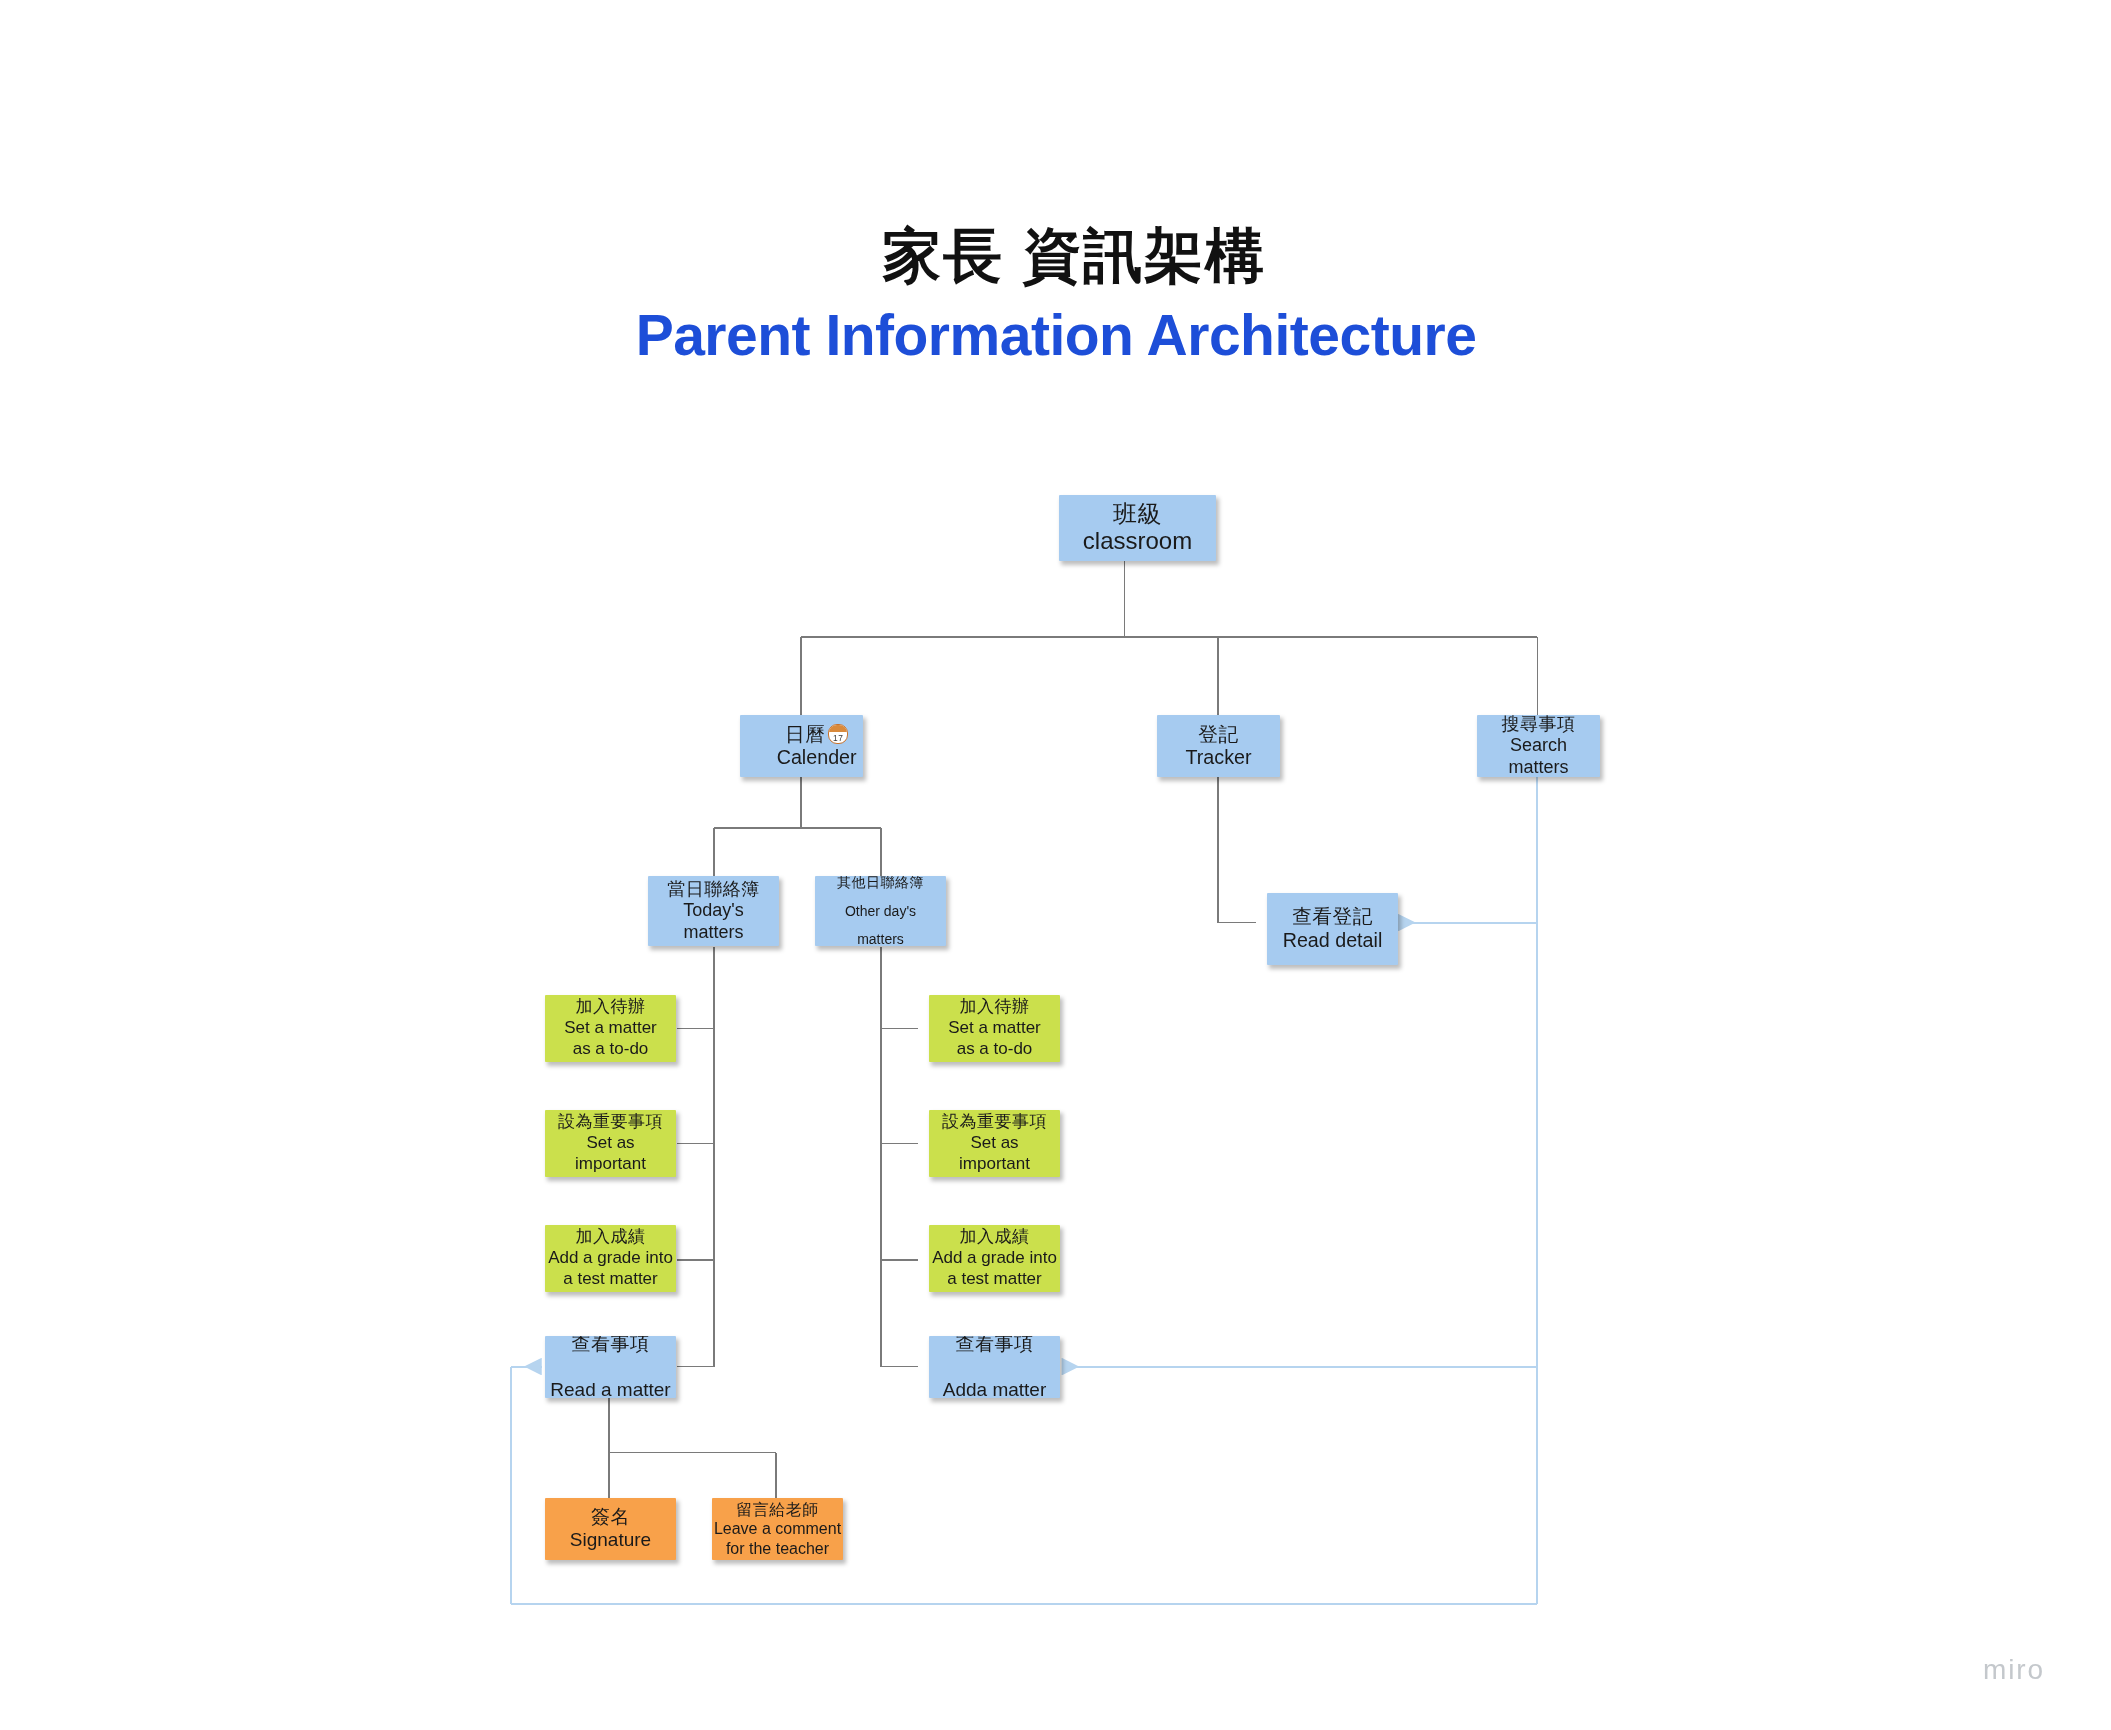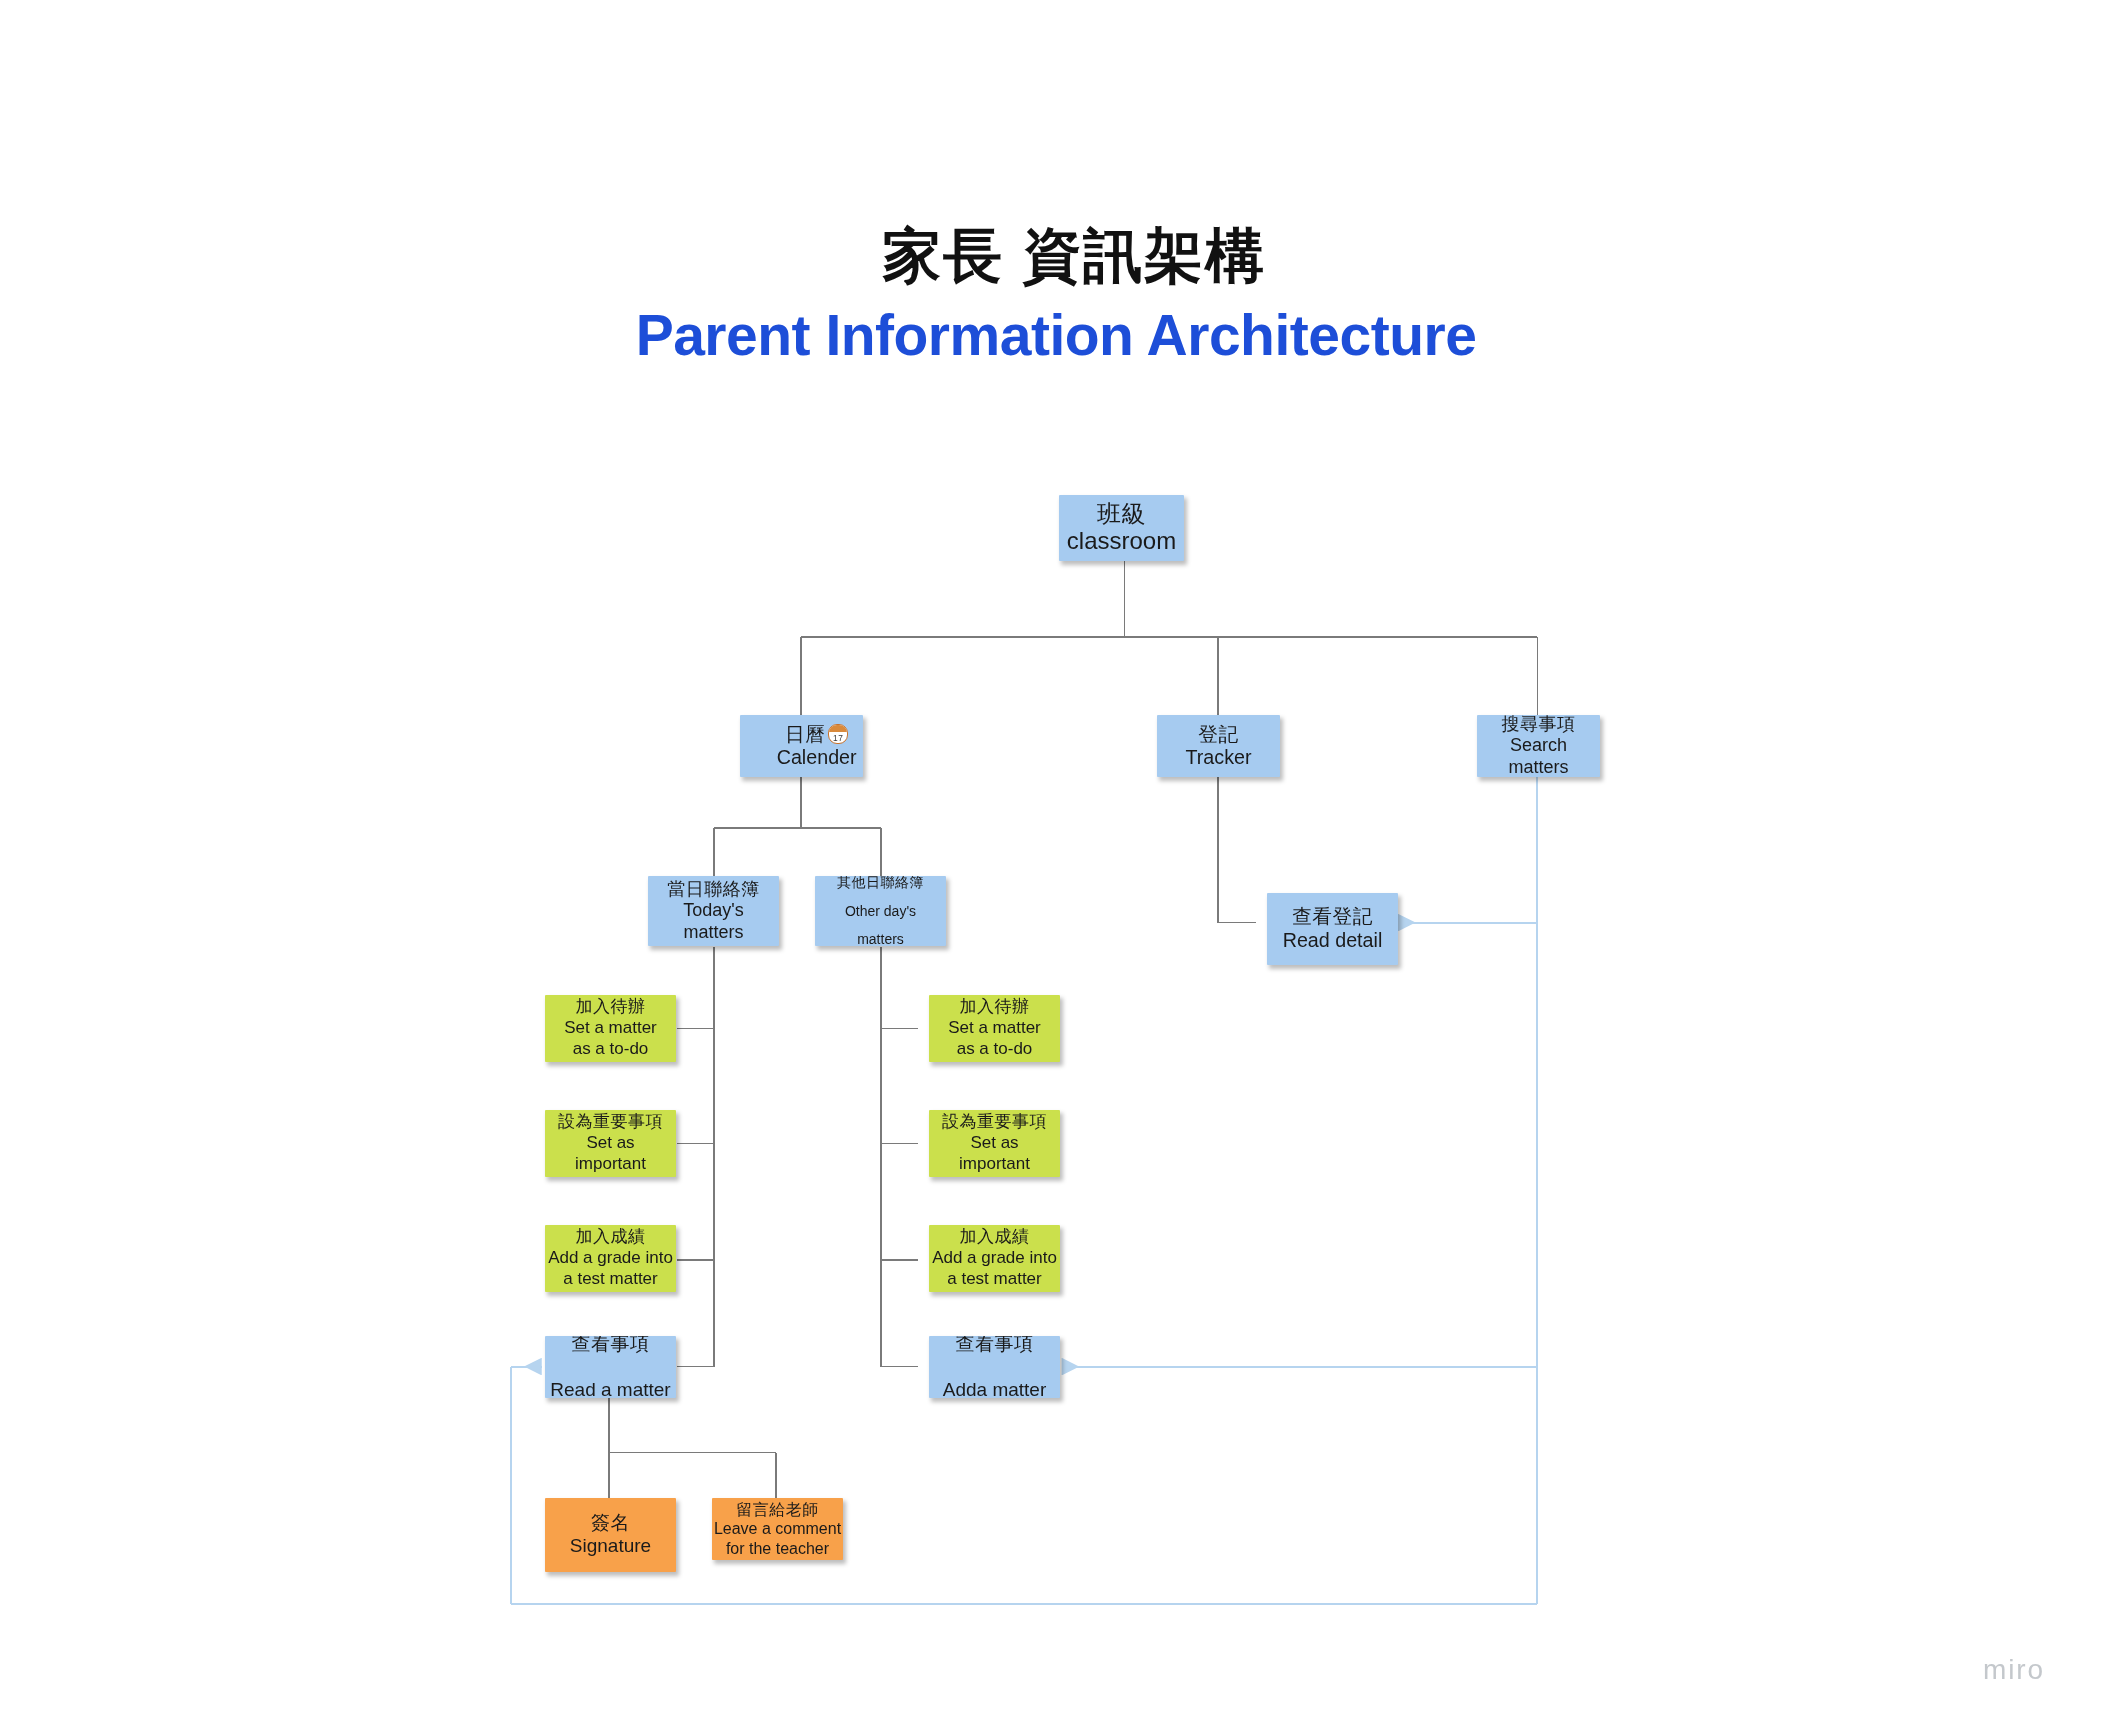--- a/index.html
+++ b/index.html
@@ -65,26 +65,26 @@
     overflow:hidden;
   }
   .node .ln{ display:block; white-space:nowrap; }
   .node .cjk{ letter-spacing:0.5px; }
 
   .n-blue{ background:#a6cbf0; }
   .n-green{ background:#cbe04c; }
   .n-orange{ background:#f8a14a; }
 
   
-  .sz-root{ width:125px; height:66px; font-size:24px; line-height:1.12; }
+  .sz-root{ width:157px; height:66px; font-size:24px; line-height:1.12; }
   .sz-lvl2{ width:123px; height:62px; font-size:19.7px; line-height:1.18; }
   .sz-lvl3{ width:131px; height:70px; font-size:19px; line-height:1.2; }
   .sz-leaf{ width:131px; height:67px; font-size:17px; line-height:1.22; }
   .sz-read{ width:131px; height:62px; font-size:19px; line-height:1.2;gap:23px; }
-  .sz-orange{ width:131px; height:74px; font-size:19px; line-height:1.2; }
+  .sz-orange{ width:131px; height:62px; font-size:19px; line-height:1.2; }
   .sz-orange-sm{ width:131px; height:62px; font-size:16px; line-height:1.22; }
   .sz-detail{ width:131px; height:72px; font-size:19.7px; line-height:1.2; }
   .cal-ico{
     display:inline-block;
     width:18px; height:18px;
     vertical-align:-3.7px;
     margin-left:2.8px;
     border-radius:9px;
     background:#ffffff;
     border:0.9px solid #c9732c;

